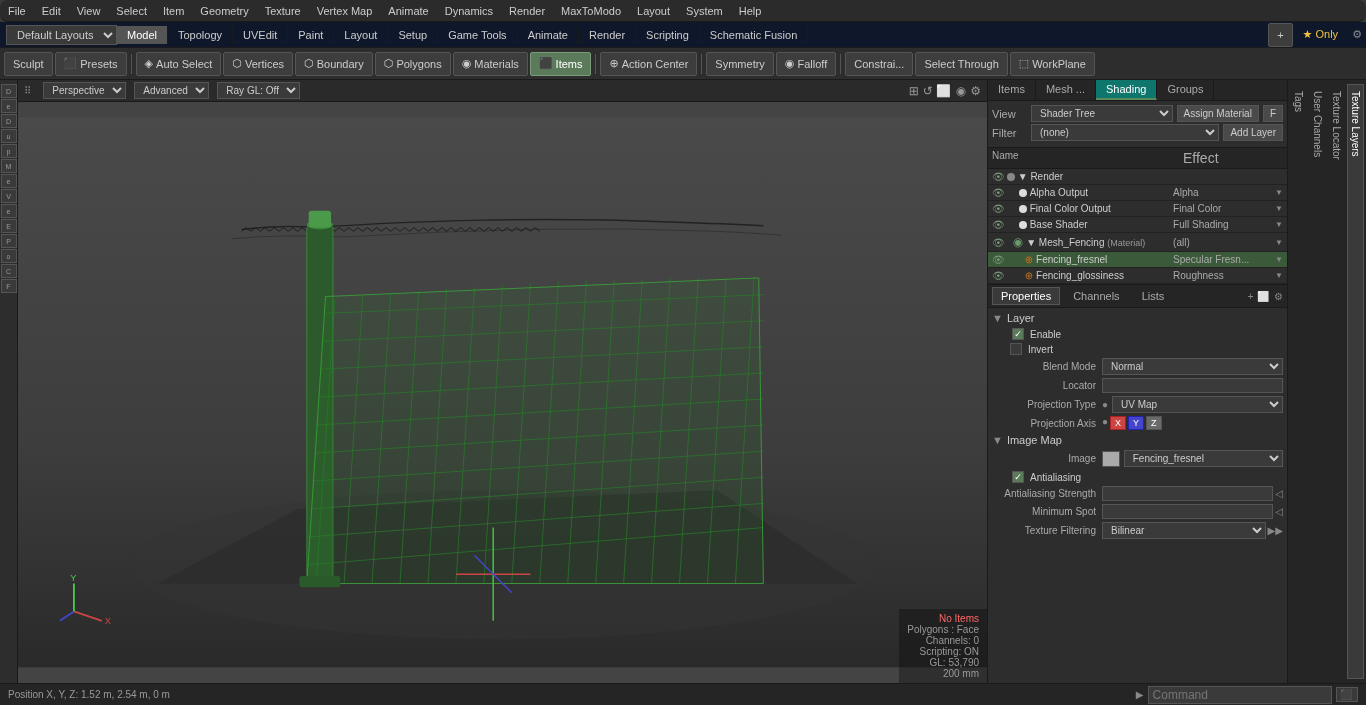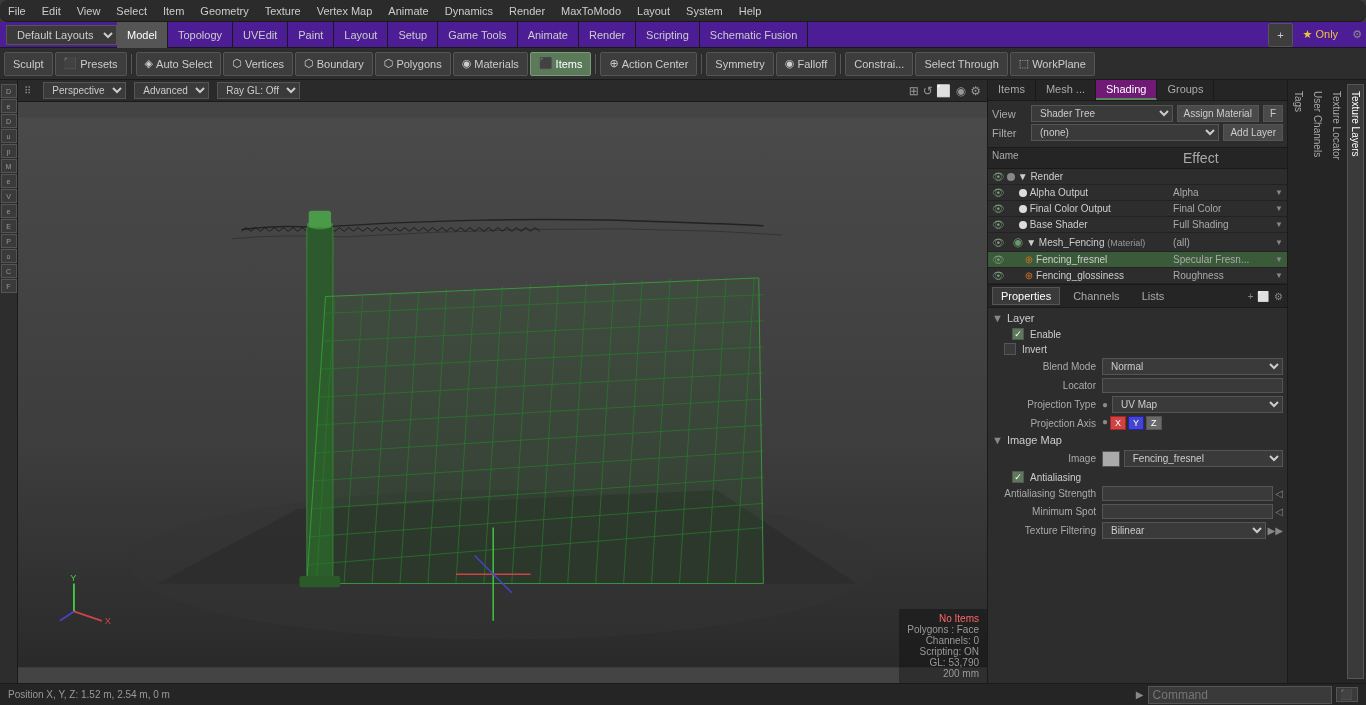--- a/index.html
+++ b/index.html
@@ -3,23 +3,23 @@
   <meta charset="utf-8">
   <style>
     * { margin: 0; padding: 0; box-sizing: border-box; }
     body { background: #3a3a3a; color: #ccc; font-family: Arial, sans-serif; font-size: 11px; width: 1366px; height: 705px; overflow: hidden; }
 
     
     #menu-bar { display: flex; align-items: center; background: #2b2b2b; height: 22px; border-bottom: 1px solid #1a1a1a; border-radius: 8px; }
     .menu-item { padding: 2px 8px; color: #ccc; cursor: pointer; font-size: 11px; }
 
     
-    #layout-tabs { display: flex; align-items: center; background: #4c1d95; height: 26px; border-bottom: 1px solid #1a1a1a; }
+    #layout-tabs { display: flex; align-items: center; background: #0f172a; height: 26px; border-bottom: 1px solid #1a1a1a; }
     #layout-dropdown { background: #3a3a3a; color: #ccc; border: 1px solid #555; padding: 2px 6px; font-size: 11px; margin-left: 6px; cursor: pointer; }
-    .layout-tab { padding: 3px 10px; color: #ccc; cursor: pointer; font-size: 11px; border-right: 1px solid #1a1a1a; height: 26px; display: flex; align-items: center; }
+    .layout-tab { padding: 3px 10px; color: #ccc; cursor: pointer; font-size: 11px; border-right: 1px solid #1a1a1a; height: 18px; display: flex; align-items: center; }
     .layout-tab.active { background: #555; color: #fff; }
     #layout-right { margin-left: auto; display: flex; align-items: center; gap: 4px; }
     .star-only { color: #f0c040; font-size: 11px; padding: 2px 6px; }
 
     
     #toolbar { display: flex; align-items: center; background: #2d2d2d; height: 32px; border-bottom: 1px solid #1a1a1a; gap: 2px; padding: 0 4px; }
     .tb-btn { background: #3d3d3d; border: 1px solid #555; color: #ccc; padding: 2px 8px; cursor: pointer; font-size: 11px; height: 24px; display: flex; align-items: center; gap: 3px; border-radius: 2px; }
     .tb-btn.active { background: #5a7a5a; border-color: #7a9a7a; color: #fff; }
     .tb-separator { width: 1px; background: #555; height: 20px; margin: 0 2px; }
 
@@ -38,21 +38,21 @@
     #viewport-canvas { width: 100%; height: calc(100% - 22px); position: relative; overflow: hidden; }
 
     
     #status-bar-viewport { position: absolute; bottom: 0; right: 0; padding: 4px 8px; font-size: 10px; color: #999; text-align: right; background: rgba(0,0,0,0.3); }
     .status-highlight { color: #ff6666; }
 
     
     #right-panel { width: 300px; background: #2d2d2d; border-left: 1px solid #1a1a1a; display: flex; flex-direction: column; }
     #right-tabs { display: flex; background: #252525; border-bottom: 1px solid #1a1a1a; }
     .right-tab { padding: 3px 10px; color: #aaa; cursor: pointer; font-size: 11px; border-right: 1px solid #1a1a1a; }
-    .right-tab.active { background: #701a75; color: #fff; border-bottom: 2px solid #5a8a5a; }
+    .right-tab.active { background: #0f766e; color: #fff; border-bottom: 2px solid #5a8a5a; }
 
     
     #shader-section { padding: 4px; border-bottom: 1px solid #1a1a1a; }
     .shader-row { display: flex; align-items: center; gap: 4px; margin-bottom: 2px; }
     .shader-label { color: #aaa; font-size: 11px; width: 35px; }
     .shader-dropdown { background: #3a3a3a; border: 1px solid #555; color: #ccc; font-size: 10px; padding: 1px 4px; flex: 1; cursor: pointer; }
     .shader-btn { background: #4a4a4a; border: 1px solid #555; color: #ccc; font-size: 10px; padding: 2px 6px; cursor: pointer; }
 
     
     #shader-list { flex: 0 0 auto; max-height: 160px; overflow-y: auto; border-bottom: 1px solid #1a1a1a; }
@@ -464,21 +464,21 @@
           <div class="props-section-header">
             <span class="section-arrow">▼</span>
             <span>Layer</span>
           </div>
 
           <div class="prop-checkbox-row" style="margin-left:20px;">
             <div class="prop-checkbox checked"></div>
             <span class="prop-checkbox-label">Enable</span>
           </div>
 
-          <div class="prop-checkbox-row" style="margin-left:12px;">
+          <div class="prop-checkbox-row" style="margin-left:18px;">
             <div class="prop-checkbox"></div>
             <span class="prop-checkbox-label">Invert</span>
           </div>
 
           <div class="prop-row">
             <span class="prop-label">Blend Mode</span>
             <div class="prop-value">
               <select class="prop-dropdown">
                 <option>Normal</option>
               </select>

